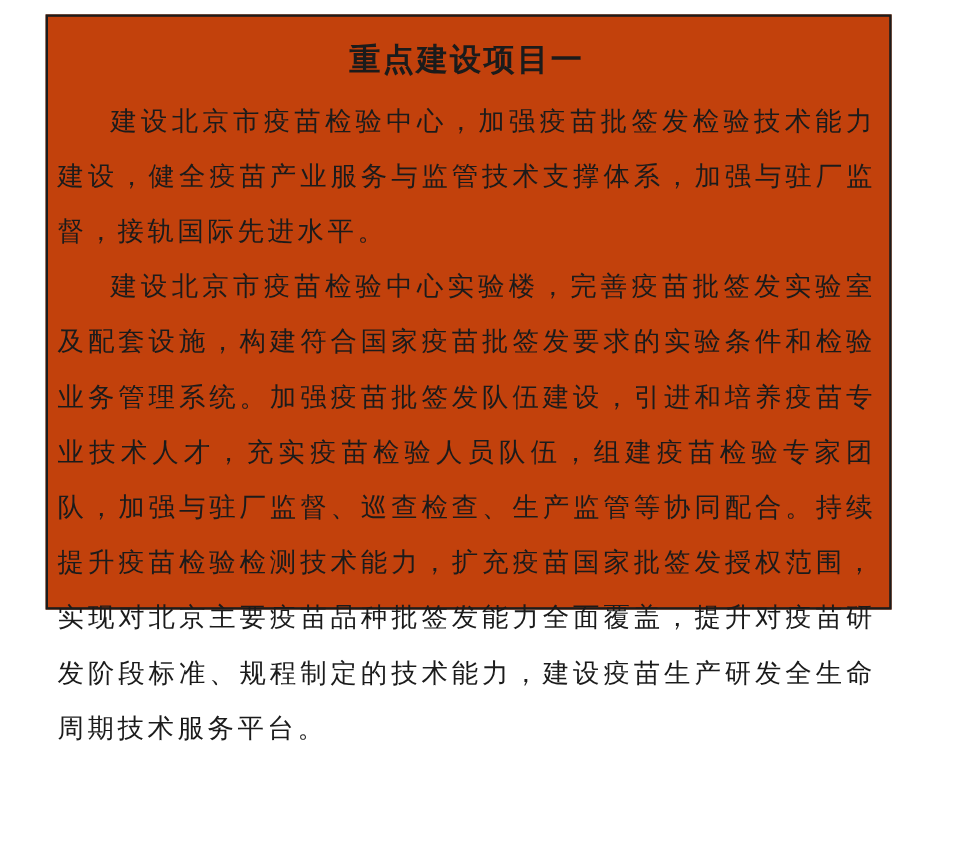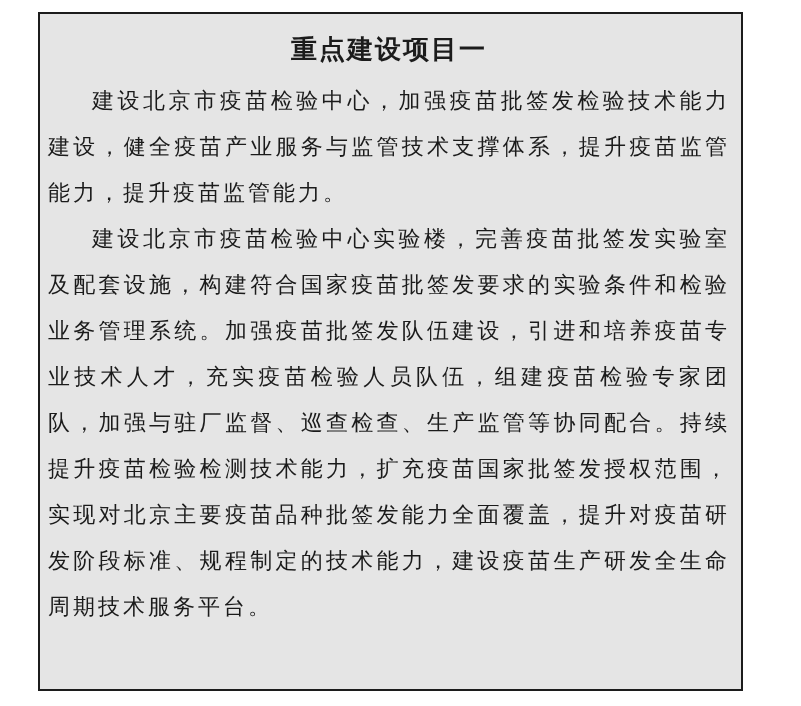--- a/index.html
+++ b/index.html
@@ -15,23 +15,23 @@
       color: #1b1b1b;
     }
     .page {
       position: absolute;
       inset: 0;
       background: #ffffff;
     }
     .frame {
       position: absolute;
       left: 38px; top: 12px;
-      width: 705px; height: 679px;
+      width: 705px; height: 496px;
       border: 2px solid #1c1c1c;
-      background: #e5e5e5;
+      background: #c2410c;
       padding: 21px 11px 0 8px;
     }
     .doc-title {
       margin: 0;
       font-family: "Liberation Sans", "DejaVu Sans", sans-serif;
       font-weight: bold;
       font-size: 26px;
       line-height: 28px;
       letter-spacing: 2px;
       text-align: center;
@@ -61,17 +61,17 @@
       color: #1b1b1b;
     }
   </style>
 </head>
 <body>
 
 <div class="page">
   <div class="frame">
     <h1 class="doc-title">重点建设项目一</h1>
     <div class="doc-body">
-      <p>建设北京市疫苗检验中心，加强疫苗批签发检验技术能力建设，健全疫苗产业服务与监管技术支撑体系，提升疫苗监管能力，提升疫苗监管能力。</p>
+      <p>建设北京市疫苗检验中心，加强疫苗批签发检验技术能力建设，健全疫苗产业服务与监管技术支撑体系，加强与驻厂监督，接轨国际先进水平。</p>
       <p>建设北京市疫苗检验中心实验楼，完善疫苗批签发实验室及配套设施，构建符合国家疫苗批签发要求的实验条件和检验业务管理系统。加强疫苗批签发队伍建设，引进和培养疫苗专业技术人才，充实疫苗检验人员队伍，组建疫苗检验专家团队，加强与驻厂监督、巡查检查、生产监管等协同配合。持续提升疫苗检验检测技术能力，扩充疫苗国家批签发授权范围，实现对北京主要疫苗品种批签发能力全面覆盖，提升对疫苗研发阶段标准、规程制定的技术能力，建设疫苗生产研发全生命周期技术服务平台。</p>
     </div>
   </div>
 </div>
 
 </body></html>

